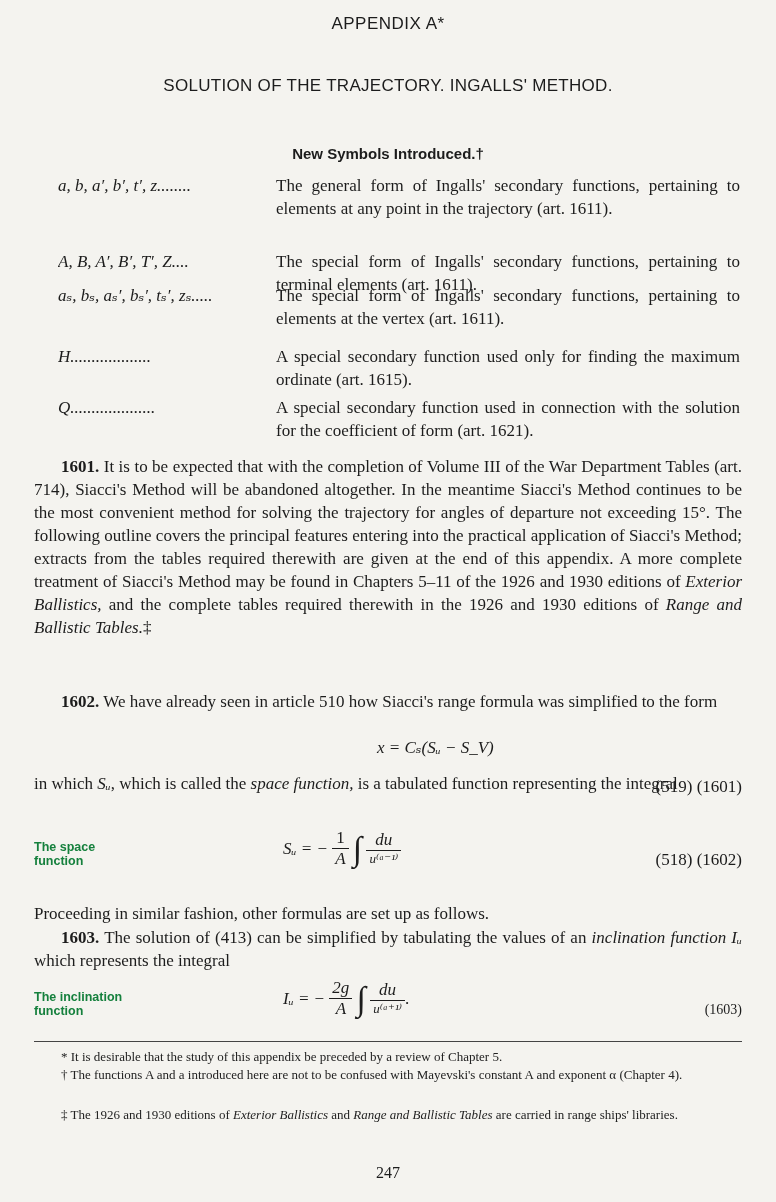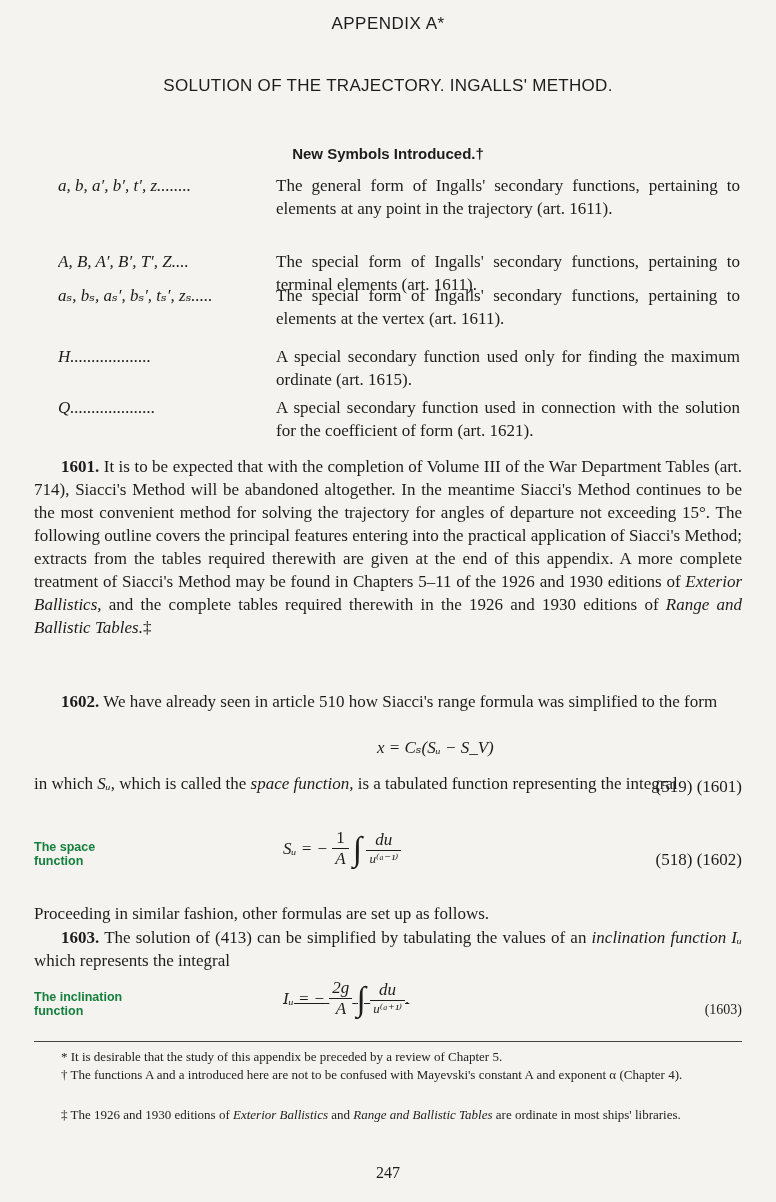--- a/index.html
+++ b/index.html
@@ -91,26 +91,26 @@
   <span class="integral">∫</span>
   <span class="frac it"><span class="num">du</span><span class="den" style="font-size:13px;">u⁽ᵃ⁻¹⁾</span></span>
 </div>
 <div class="abs" style="right:34px; top:850px; font-size:17px;">(518) (1602)</div>
 
 <div class="abs para" style="top:902px;">Proceeding in similar fashion, other formulas are set up as follows.</div>
 
 <div class="abs para indent" style="top:926px;"><span class="bold">1603.</span> <span>The solution of (413) can be simplified by tabulating the values of an </span><span class="it">inclination function Iᵤ</span><span> which represents the integral</span></div>
 
 <div class="abs side-label" style="left:34px; top:990px; width:100px;">The inclination function</div>
-<div class="abs" style="left:283px; top:978px; font-size:17px; white-space:nowrap;text-decoration:underline;">
+<div class="abs" style="left:283px; top:978px; font-size:17px; white-space:nowrap;">
   <span class="it" style="vertical-align:middle;">Iᵤ = −</span>
   <span class="frac it"><span class="num">2g</span><span class="den">A</span></span>
   <span class="integral">∫</span>
   <span class="frac it"><span class="num">du</span><span class="den" style="font-size:13px;">u⁽ᵃ⁺¹⁾</span></span><span style="vertical-align:middle;">.</span>
 </div>
 <div class="abs" style="right:34px; top:1002px; font-size:14px;">(1603)</div>
 
 <div class="abs rule" style="top:1041px;"></div>
 <div class="abs foot" style="top:1048px; text-indent:27px;"><span>*</span> <span>It is desirable that the study of this appendix be preceded by a review of Chapter 5.</span></div>
 <div class="abs foot" style="top:1066px; text-indent:27px;"><span>†</span> <span>The functions A and a introduced here are not to be confused with Mayevski's constant A and exponent α (Chapter 4).</span></div>
-<div class="abs foot" style="top:1106px; text-indent:27px;"><span>‡</span> <span>The 1926 and 1930 editions of </span><span class="it">Exterior Ballistics</span><span> and </span><span class="it">Range and Ballistic Tables</span><span> are ordinate in most ships' libraries.</span></div>
+<div class="abs foot" style="top:1106px; text-indent:27px;"><span>‡</span> <span>The 1926 and 1930 editions of </span><span class="it">Exterior Ballistics</span><span> and </span><span class="it">Range and Ballistic Tables</span><span> are carried in range ships' libraries.</span></div>
 
 <div class="abs page-num">247</div>
 
 </body></html>

